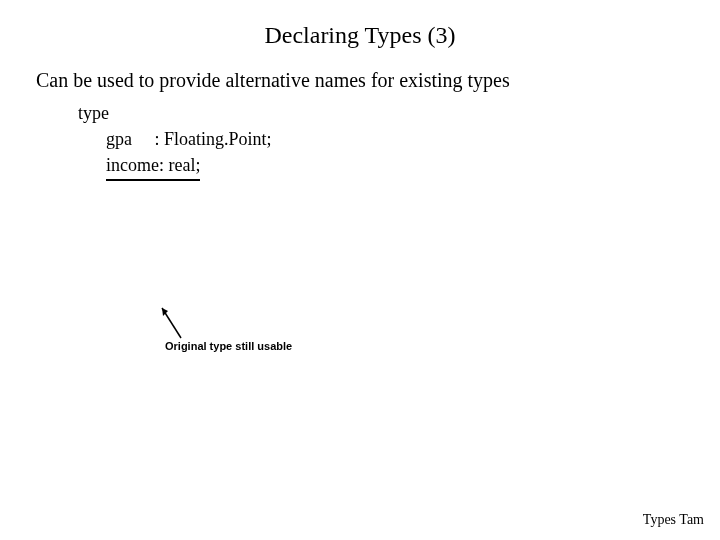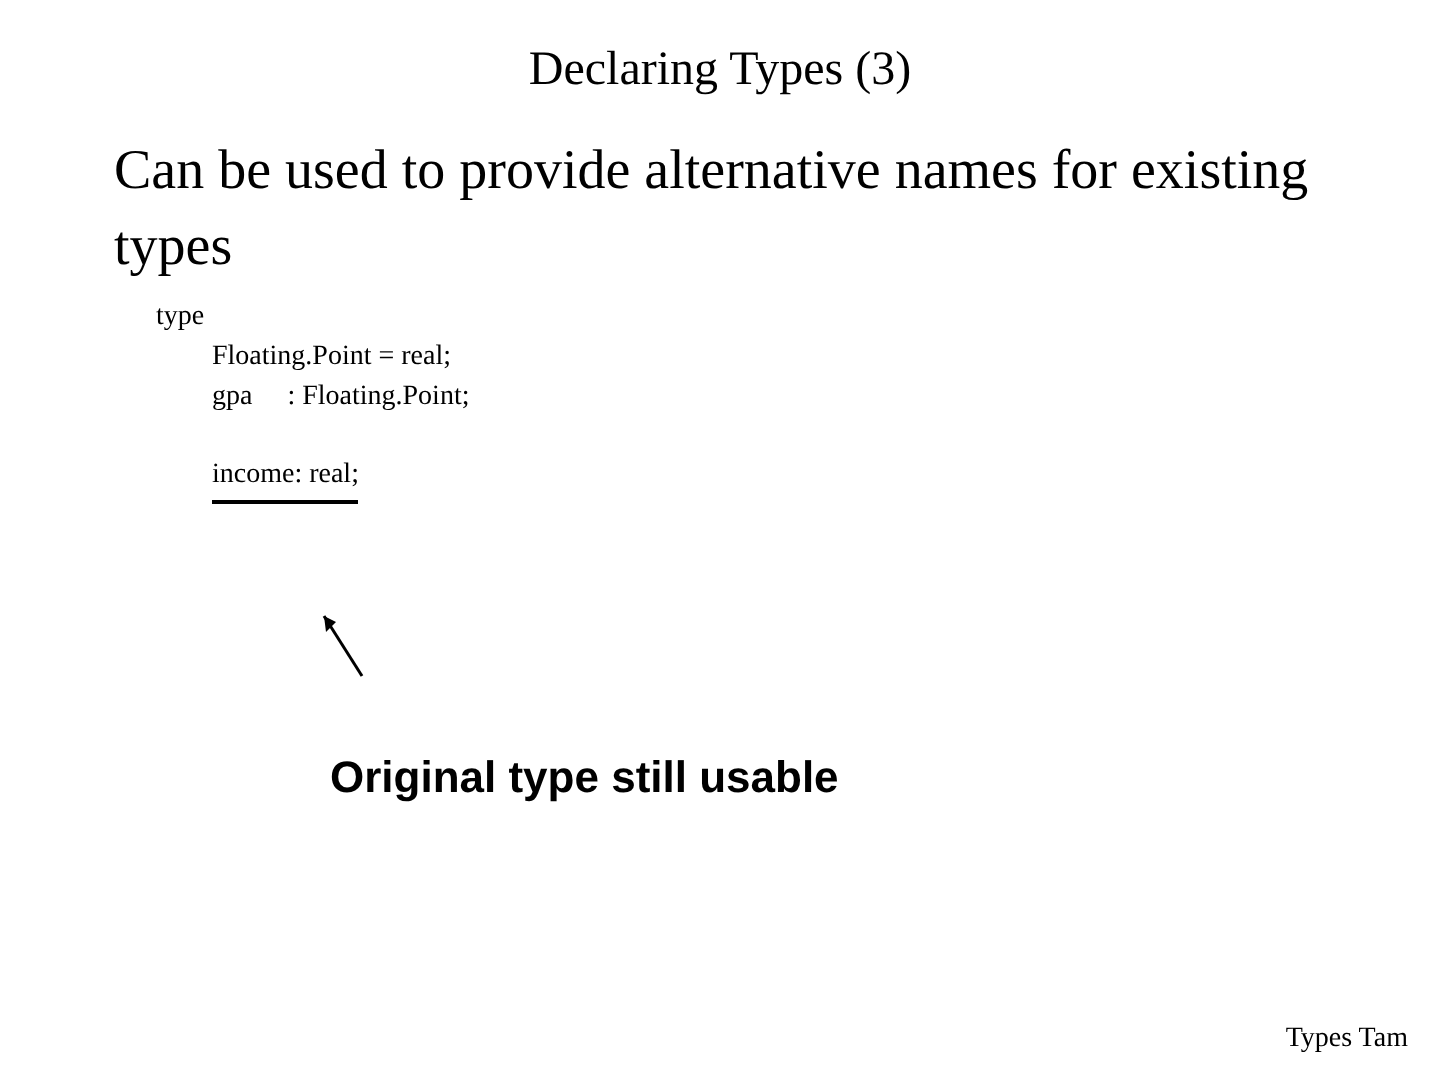--- a/index.html
+++ b/index.html
@@ -17,46 +17,44 @@
     height: 540px;
     position: relative;
   }
   .title {
     text-align: center;
     font-size: 24px;
     padding-top: 22px;
     padding-bottom: 18px;
   }
   .body-text {
-    font-size: 28px;
-    margin-left: 57px;
+    font-size: 20px;
+    margin-left: 36px;
     margin-right: 30px;
     line-height: 1.35;
   }
   .code-block {
-    font-size: 14px;
+    font-size: 18px;
     margin-left: 78px;
     margin-top: 6px;
     line-height: 1.45;
   }
   .code-indent1 { padding-left: 28px; }
   .underline-wrap {
     display: inline-block;
     border-bottom: 2px solid #000;
     padding-bottom: 1px;
-    margin-top: 19px;
   }
   .annotation {
     position: absolute;
     left: 165px;
     top: 340px;
     font-family: Arial, Helvetica, sans-serif;
-    font-size: 22px;
+    font-size: 11px;
     font-weight: bold;
-    margin-top: 36px;
   }
   .arrow {
     position: absolute;
     left: 153px;
     top: 302px;
     width: 40px;
     height: 40px;
     pointer-events: none;
   }
   .footer {
@@ -72,21 +70,20 @@
 <div class="slide">
 
   <div class="title">Declaring Types (3)</div>
 
   <div class="body-text">
     <div>Can be used to provide alternative names for existing types</div>
   </div>
 
   <div class="code-block">
     <div>type</div>
-    <div class="code-indent1">Floating.Point = real;</div>
     <div class="code-indent1">gpa  : Floating.Point;</div>
     <div class="code-indent1">
       <span class="underline-wrap">income: real;</span>
     </div>
   </div>
 
   <svg class="arrow" viewBox="0 0 40 40">
     <line x1="28" y1="36" x2="9" y2="6" stroke="#000" stroke-width="1.5"></line>
     <polygon points="9,6 15,9 10,14" fill="#000"></polygon>
   </svg>

